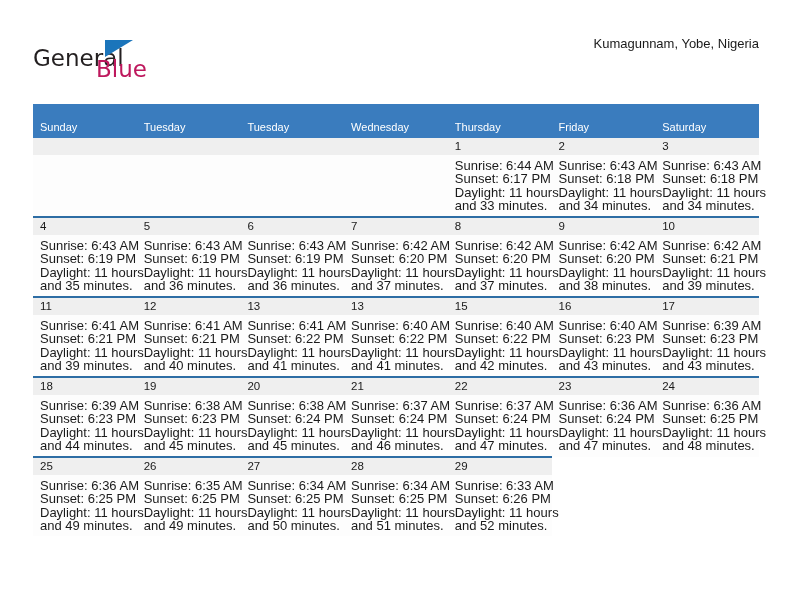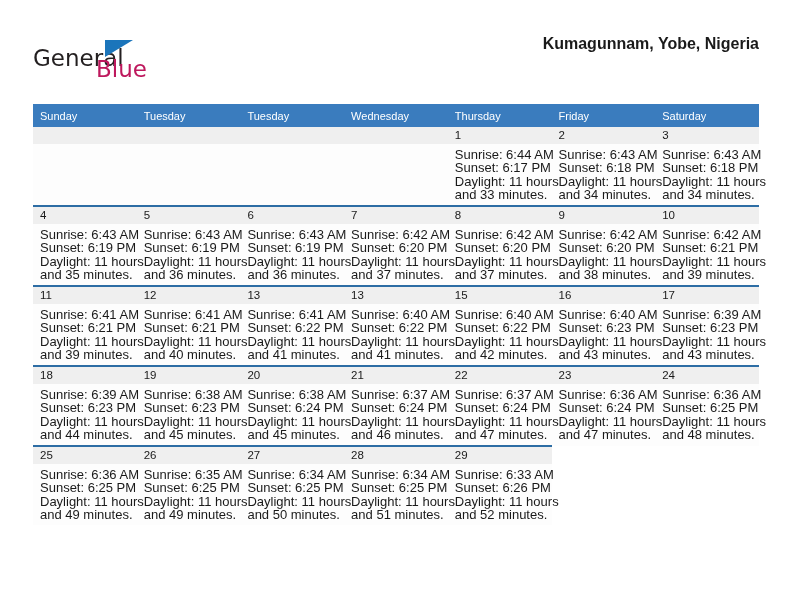--- a/index.html
+++ b/index.html
@@ -73,45 +73,44 @@
     top: 0;
     text-align: right;
   }
   .cal-title {
     font-size: 26px;
     color: #1a1a1a;
     line-height: 32px;
     white-space: nowrap;
   }
   .cal-subtitle {
-    font-size: 16px;
+    font-size: 13px;
     color: #1a1a1a;
     line-height: 20px;
     margin-top: 6px;
     white-space: nowrap;
-    font-weight: bold;
   }
 
   
   .calendar {
     position: absolute;
     left: 33px;
     top: 104px;
     width: 726px;
     border-collapse: collapse;
     table-layout: fixed;
   }
 
   .calendar th {
     background: #3a7cbe;
     color: #ffffff;
     font-size: 11px;
     font-weight: normal;
     text-align: left;
-    padding: 6px 0 5px 7px;
+    padding: 17px 0 5px 7px;
     height: 11px;
     border: none;
   }
 
   .calendar td {
     vertical-align: top;
     padding: 0;
     height: 78px;
     border-top: 2px solid #2d6da4;
     background: #fdfdfd;

